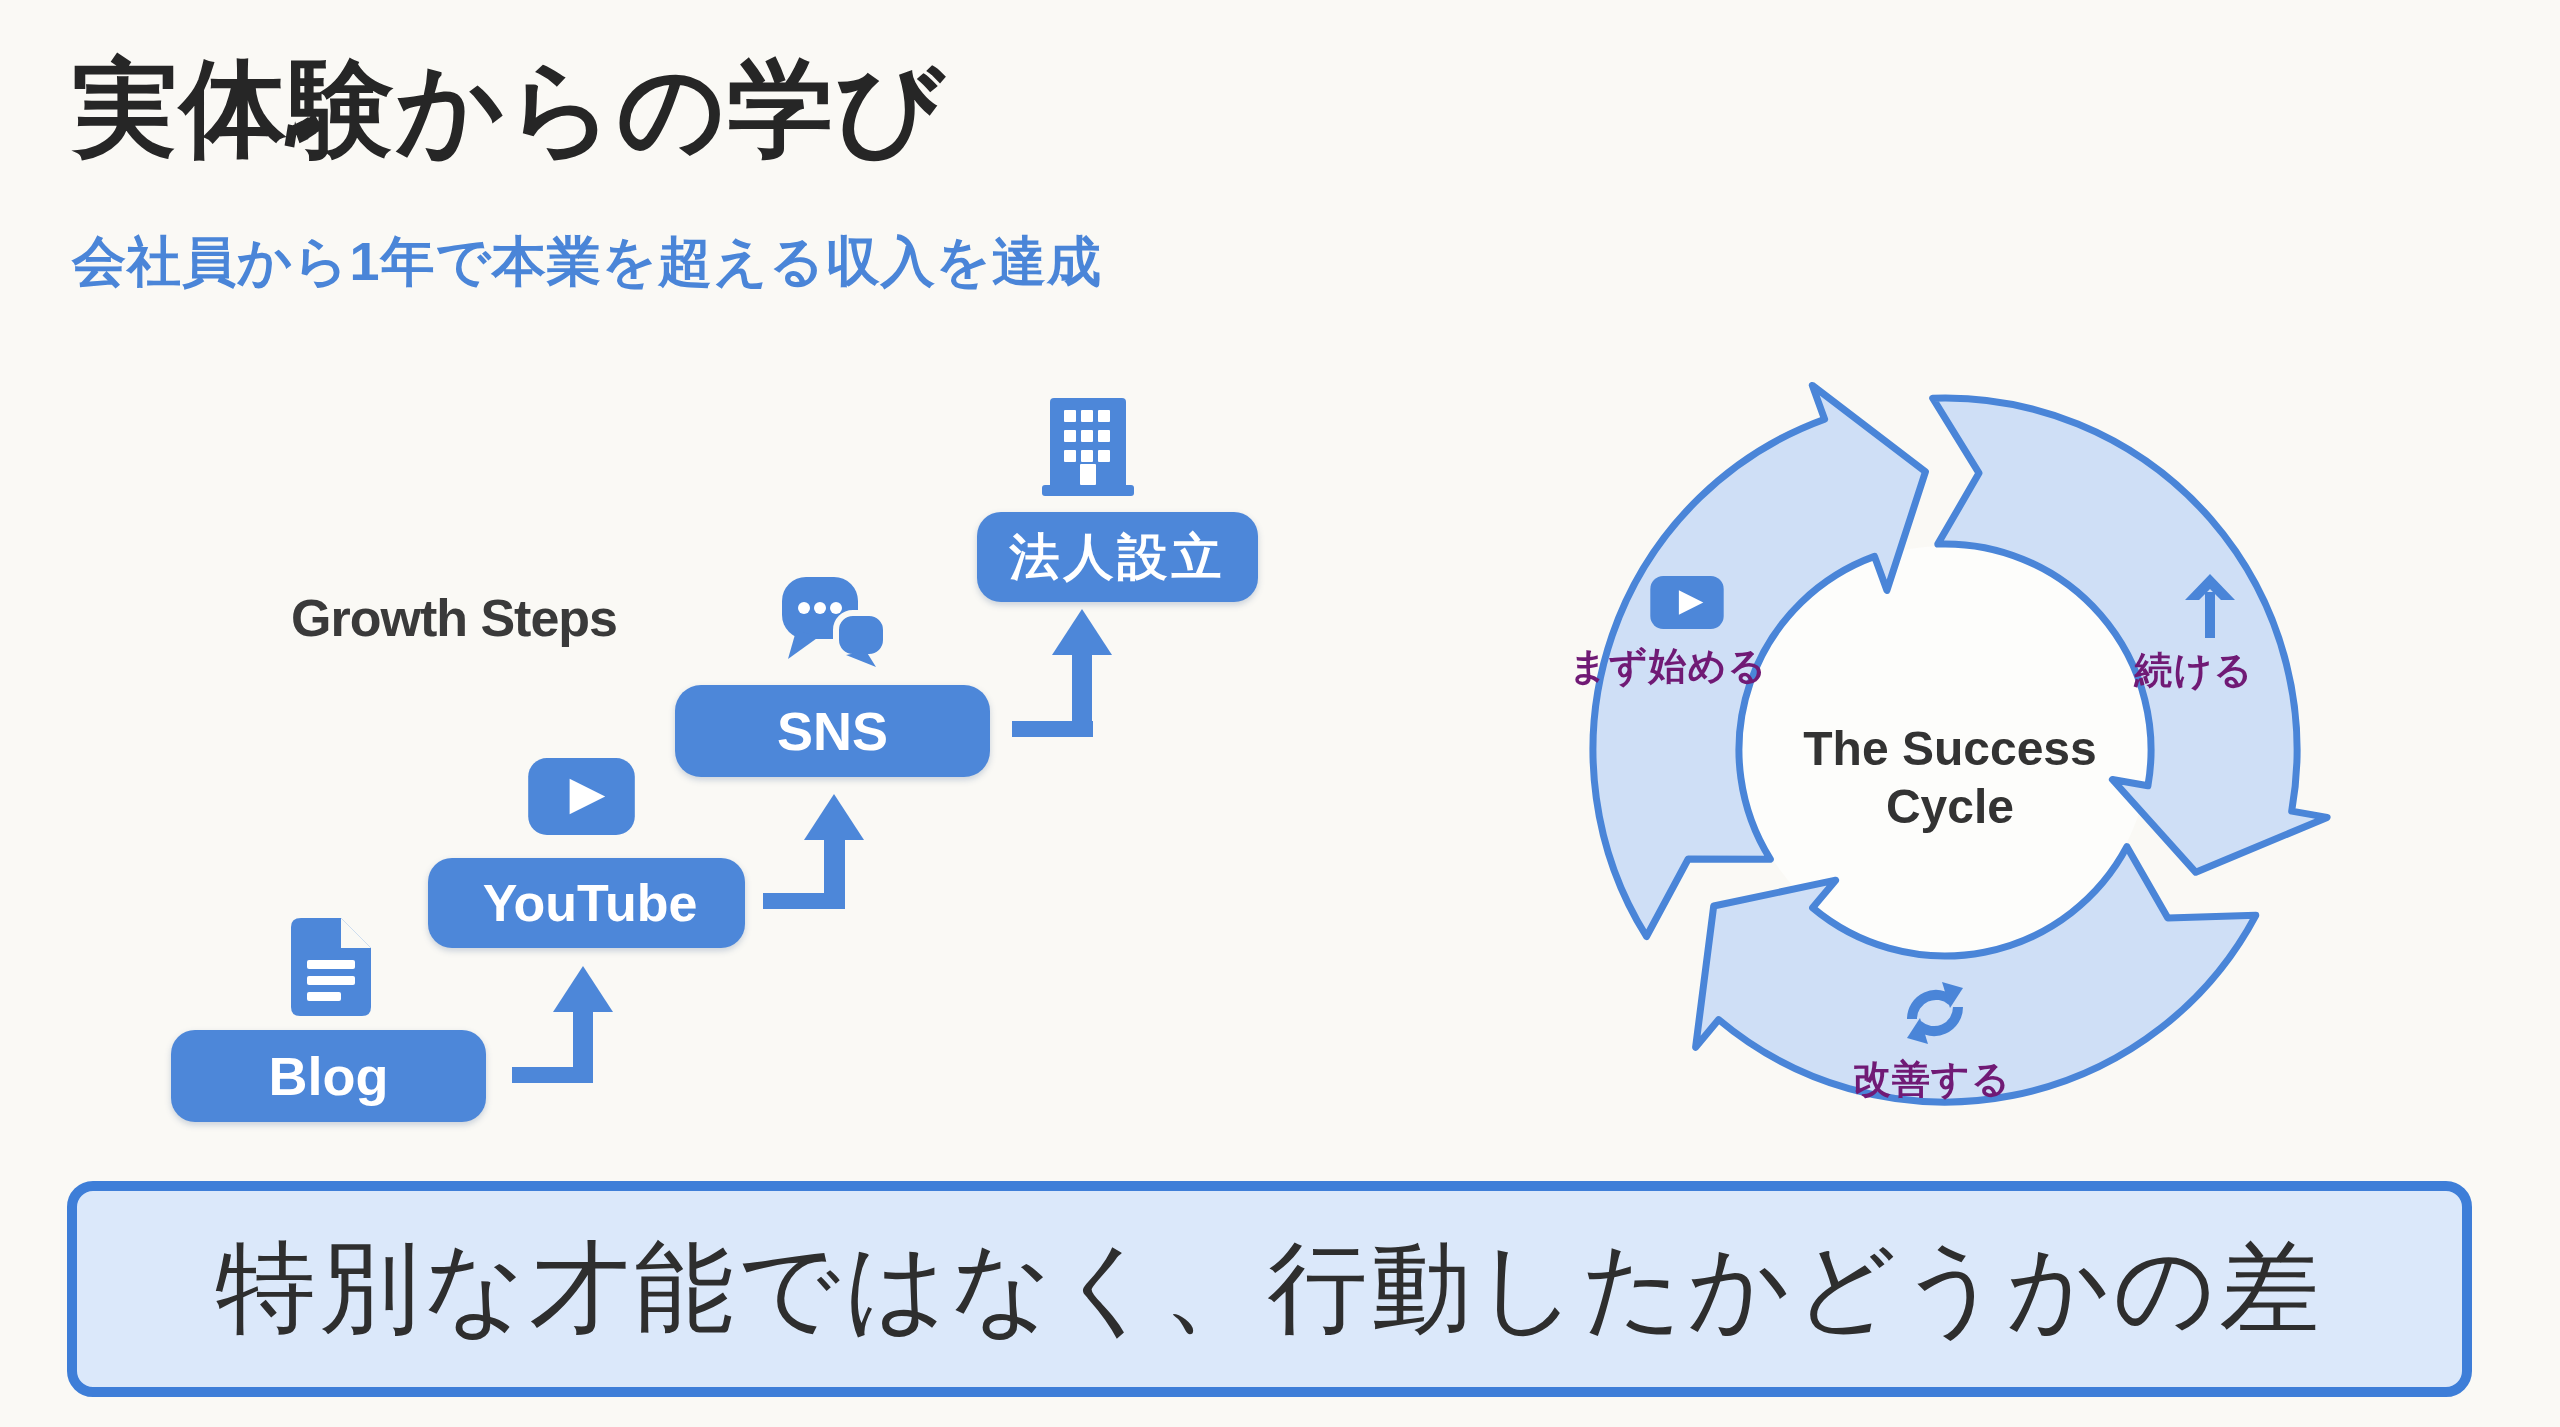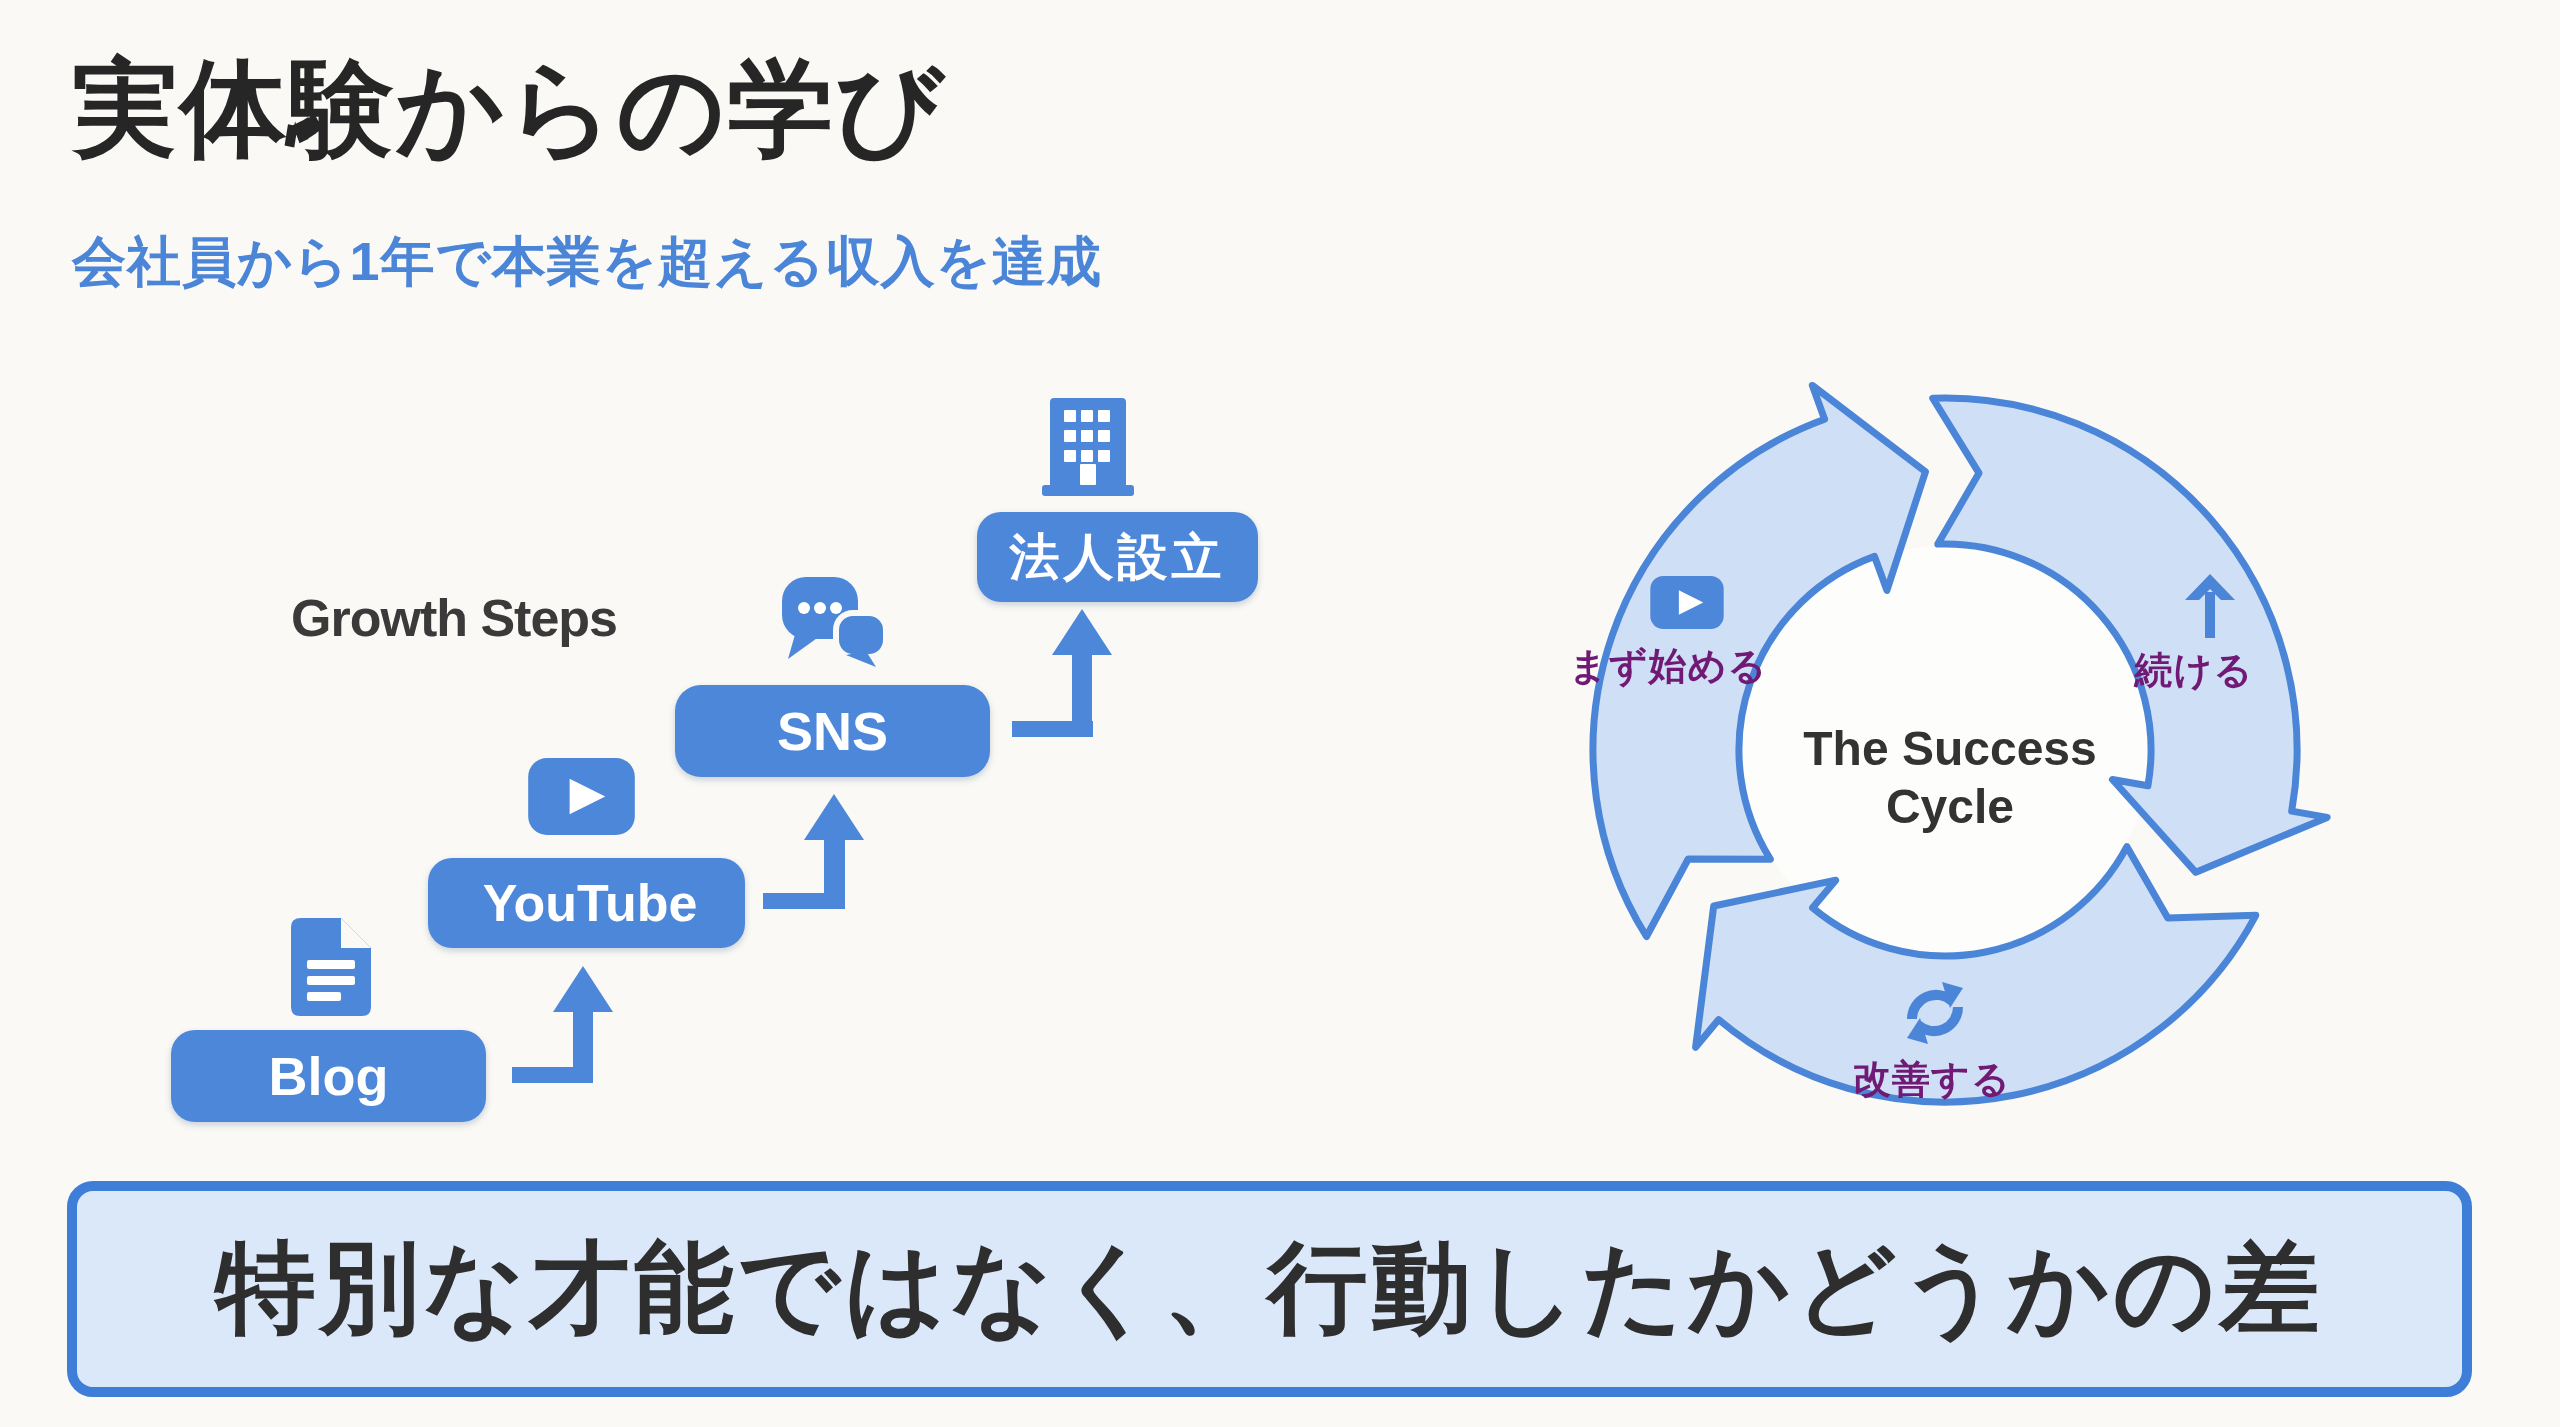--- a/index.html
+++ b/index.html
@@ -89,21 +89,21 @@
   .cic-refresh{left:355px;top:648px;}
 
   
   .banner{
     position:absolute;left:67px;top:1181px;width:2405px;height:216px;
     box-sizing:border-box;
     background:#dbe8fa;border:10px solid #3e7ed8;border-radius:26px;
     display:flex;align-items:center;justify-content:center;
   }
   .banner-text{
-    font-size:100px;font-weight:700;color:#2e2e2e;
+    font-size:100px;font-weight:400;color:#2e2e2e;
     letter-spacing:4px;white-space:nowrap;
   }
 </style>
 </head>
 <body>
 
 <div class="slide">
 
   <div class="title">実体験からの学び</div>
   <div class="subtitle">会社員から1年で本業を超える収入を達成</div>

